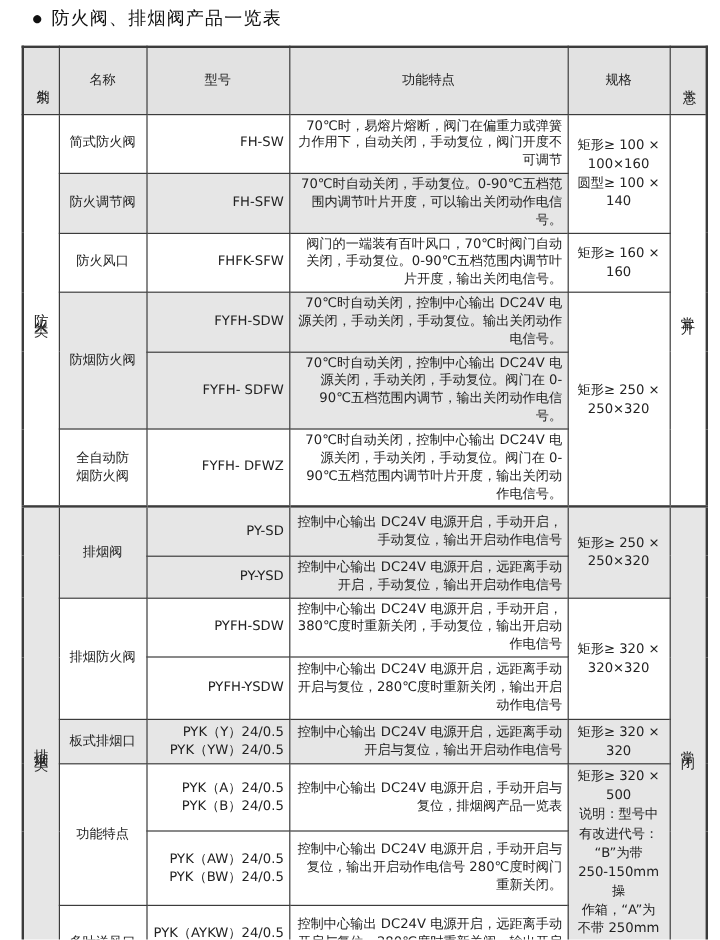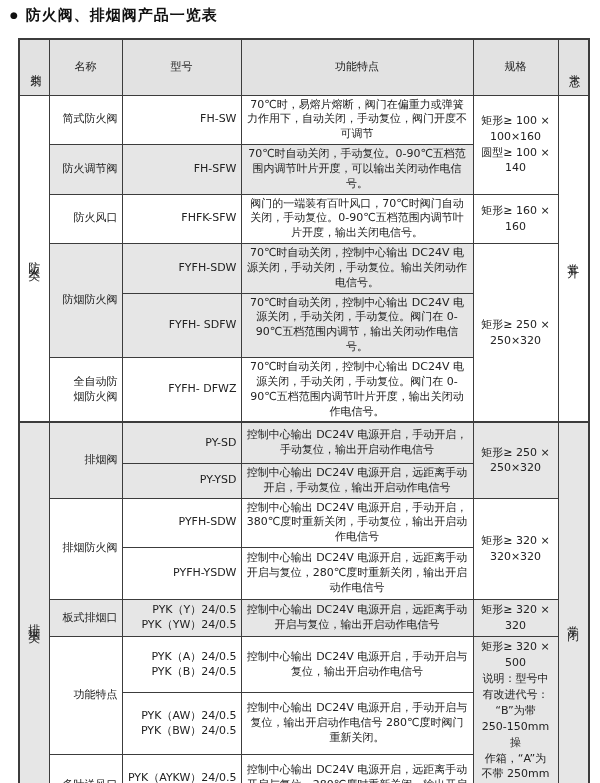--- a/index.html
+++ b/index.html
@@ -2,32 +2,32 @@
 <html style="--border: #3c3c3c; --shaded: #e6e6e6; --header-bg: #e2e2e2; --text: #222222; --bg: #ffffff;"><head>
 <meta charset="utf-8">
 <style>
   :root{
     --bg:#ffffff; --border:#3c3c3c; --shaded:#e6e6e6; --header-bg:#e2e2e2; --text:#222222;
   }
   *{box-sizing:border-box;}
   html,body{margin:0;padding:0;}
   body{width:600px;height:783px;background:var(--bg);font-family:"DejaVu Sans",sans-serif;color:var(--text);overflow:hidden;}
   .page{position:relative;width:600px;height:783px;background:var(--bg);}
-  .doc-title{position:absolute;left:10px;top:6px;font-size:15px;font-weight:bold;color:#111;letter-spacing:1px;}
+  .doc-title{position:absolute;left:27px;top:6px;font-size:15px;font-weight:normal;color:#111;letter-spacing:1px;}
   .doc-title .bullet{font-size:9px;vertical-align:2px;margin-right:7px;}
   table.product-table{position:absolute;left:18px;top:38px;width:570px;border-collapse:collapse;table-layout:fixed;border:2px solid var(--border);}
   td,th{border:1px solid var(--border);font-size:11px;font-weight:normal;color:var(--text);padding:2px 4px;vertical-align:middle;line-height:1.35;}
   th{background:var(--header-bg);height:56px;text-align:center;}
   td.g, th.g{background:var(--shaded);}
   td.cat,td.state{text-align:center;padding:1px;}
   .vtext{writing-mode:vertical-rl;text-orientation:upright;letter-spacing:4px;margin:0 auto;font-size:12px;}
   th .vtext{letter-spacing:2px;font-size:11px;}
-  td.name{text-align:right;white-space:pre-line;margin-left:17px;}
+  td.name{text-align:center;white-space:pre-line;margin-left:17px;}
   td.model{text-align:right;white-space:pre-line;}
-  td.feat{text-align:center;}
+  td.feat{text-align:right;}
   td.spec{text-align:center;white-space:pre-line;line-height:1.45;}
   tr.grp td{border-top:2px solid var(--border);}
   .h32{height:32px}.h38{height:38px}.h40{height:24px}.h41{height:41px}.h42{height:42px}
   .h43{height:43px}.h45{height:45px}.h47{height:47px}.h52{height:52px}
 </style>
 </head>
 <body>
 
 <div class="page">
   <div class="doc-title"><span class="bullet">●</span><span>防火阀、排烟阀产品一览表</span></div>
@@ -133,21 +133,21 @@
       <td class="model g">PYK（Y）24/0.5
 PYK（YW）24/0.5</td>
       <td class="feat g h32">控制中心输出 DC24V 电源开启，远距离手动开启与复位，输出开启动作电信号</td>
       <td class="spec g">矩形≥ 320 ×
 320</td>
     </tr>
     <tr>
       <td class="name" rowspan="2">功能特点</td>
       <td class="model">PYK（A）24/0.5
 PYK（B）24/0.5</td>
-      <td class="feat h45">控制中心输出 DC24V 电源开启，手动开启与复位，输出开启动作电信号</td>
+      <td class="feat h45">控制中心输出 DC24V 电源开启，手动开启与复位，排烟阀产品一览表</td>
       <td class="spec g" rowspan="3">矩形≥ 320 ×
 500
 说明：型号中
 有改进代号：
 “B”为带
 250-150mm 操
 作箱，“A”为
 不带 250mm 操
 作箱</td>
     </tr>

